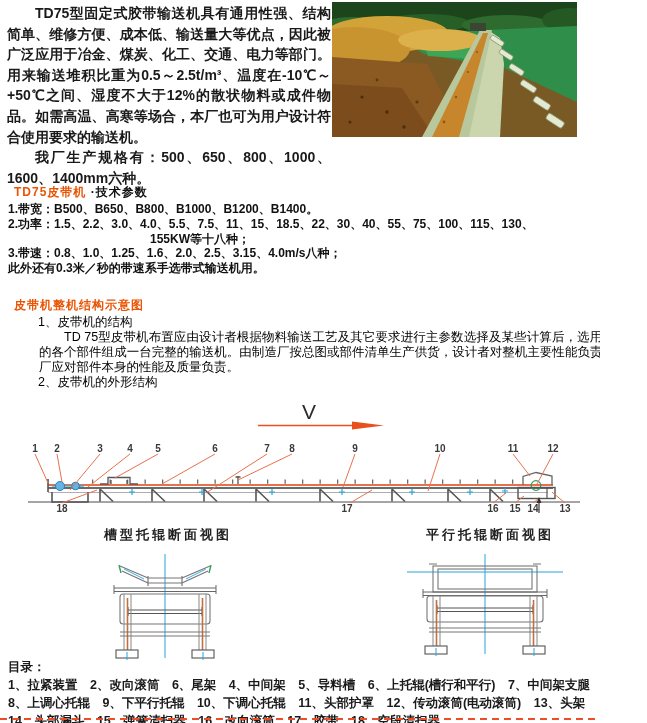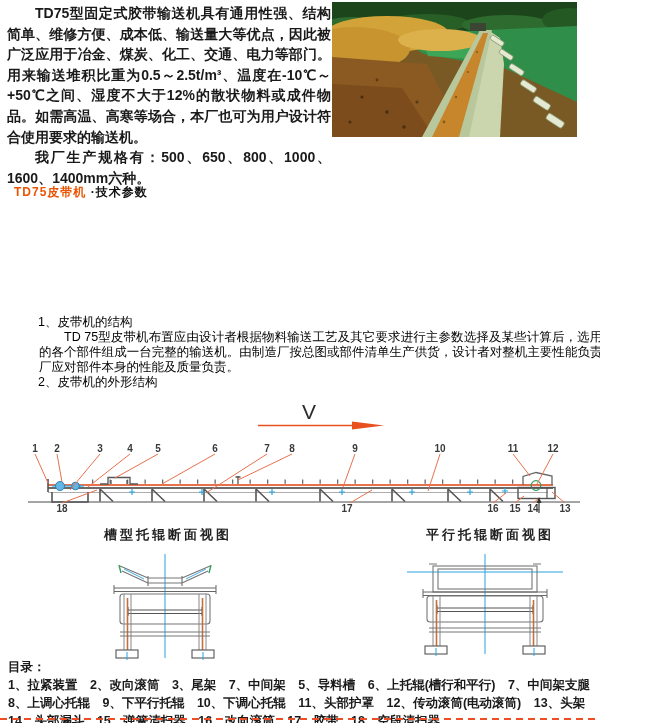--- a/index.html
+++ b/index.html
@@ -107,21 +107,29 @@
         <rect x="188" y="81" width="17" height="6" rx="2" transform="rotate(33 196 84)"></rect>
         <rect x="201" y="98" width="18" height="6.5" rx="2" transform="rotate(33 210 101)"></rect>
         <rect x="214" y="115" width="19" height="7" rx="2" transform="rotate(33 223 118)"></rect>
       </g>
     </svg>
   </div>
 
   <div class="sec-title" style="top:184px;">
     <span class="t-orange">TD75皮带机</span><span class="t-black"> ·技术参数</span>
   </div>
-
+  <div class="params">
+    <div>1.带宽：B500、B650、B800、B1000、B1200、B1400。</div>
+    <div>2.功率：1.5、2.2、3.0、4.0、5.5、7.5、11、15、18.5、22、30、40、55、75、100、115、130、</div>
+    <div class="indent">155KW等十八种；</div>
+    <div>3.带速：0.8、1.0、1.25、1.6、2.0、2.5、3.15、4.0m/s八种；</div>
+    <div>此外还有0.3米／秒的带速系手选带式输送机用。</div>
+  </div>
+
+  <div class="sec-title t-orange" style="top:297px;">皮带机整机结构示意图</div>
   <div class="structure">
     <div class="item">1、皮带机的结构</div>
     <div class="para">TD 75型皮带机布置应由设计者根据物料输送工艺及其它要求进行主参数选择及某些计算后，选用本系列的各个部件组成一台完整的输送机。由制造厂按总图或部件清单生产供货，设计者对整机主要性能负责，制造厂应对部件本身的性能及质量负责。</div>
     <div class="item item2">2、皮带机的外形结构</div>
   </div>
 
   <svg class="conveyor-svg" width="647" height="135" viewBox="0 0 647 135">
 
     <g>
       <text x="309" y="24" font-size="21" fill="#2b2b2b" text-anchor="middle" font-family="Liberation Sans, sans-serif">V</text>
@@ -265,20 +273,20 @@
     <path d="M24,76 H136 M24,80 H136" stroke="#777" stroke-width="1"></path>
     <g stroke="#555" stroke-width="1.1" fill="none">
       <rect x="20" y="94" width="22" height="8"></rect>
       <rect x="118" y="94" width="22" height="8"></rect>
     </g>
     <path d="M31,96 V104 M129,96 V104" stroke="#29a3e0" stroke-width="1"></path>
   </svg>
 
   <div class="catalog">
     <div>目录：</div>
-    <div class="c-line">1、拉紧装置　2、改向滚筒　3、尾架　7、中间架　5、导料槽　6、上托辊(槽行和平行)　7、中间架支腿</div>
+    <div class="c-line">1、拉紧装置　2、改向滚筒　6、尾架　4、中间架　5、导料槽　6、上托辊(槽行和平行)　7、中间架支腿</div>
     <div class="c-line">8、上调心托辊　9、下平行托辊　10、下调心托辊　11、头部护罩　12、传动滚筒(电动滚筒)　13、头架</div>
     <div class="c-line">14、头部漏斗　15、弹簧清扫器　16、改向滚筒　17、胶带　18、空段清扫器</div>
   </div>
 
   <div class="dashed-rule"></div>
 
 </div>
 
 </body></html>

